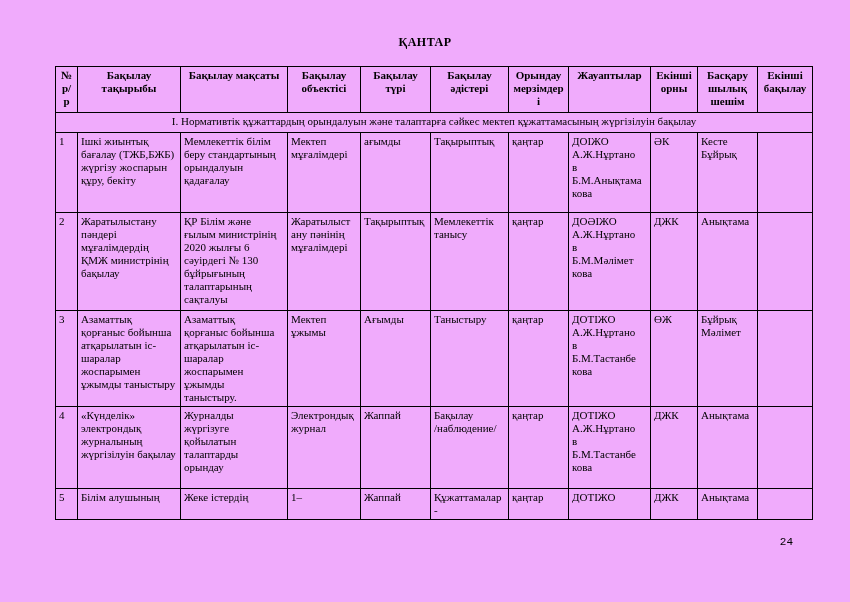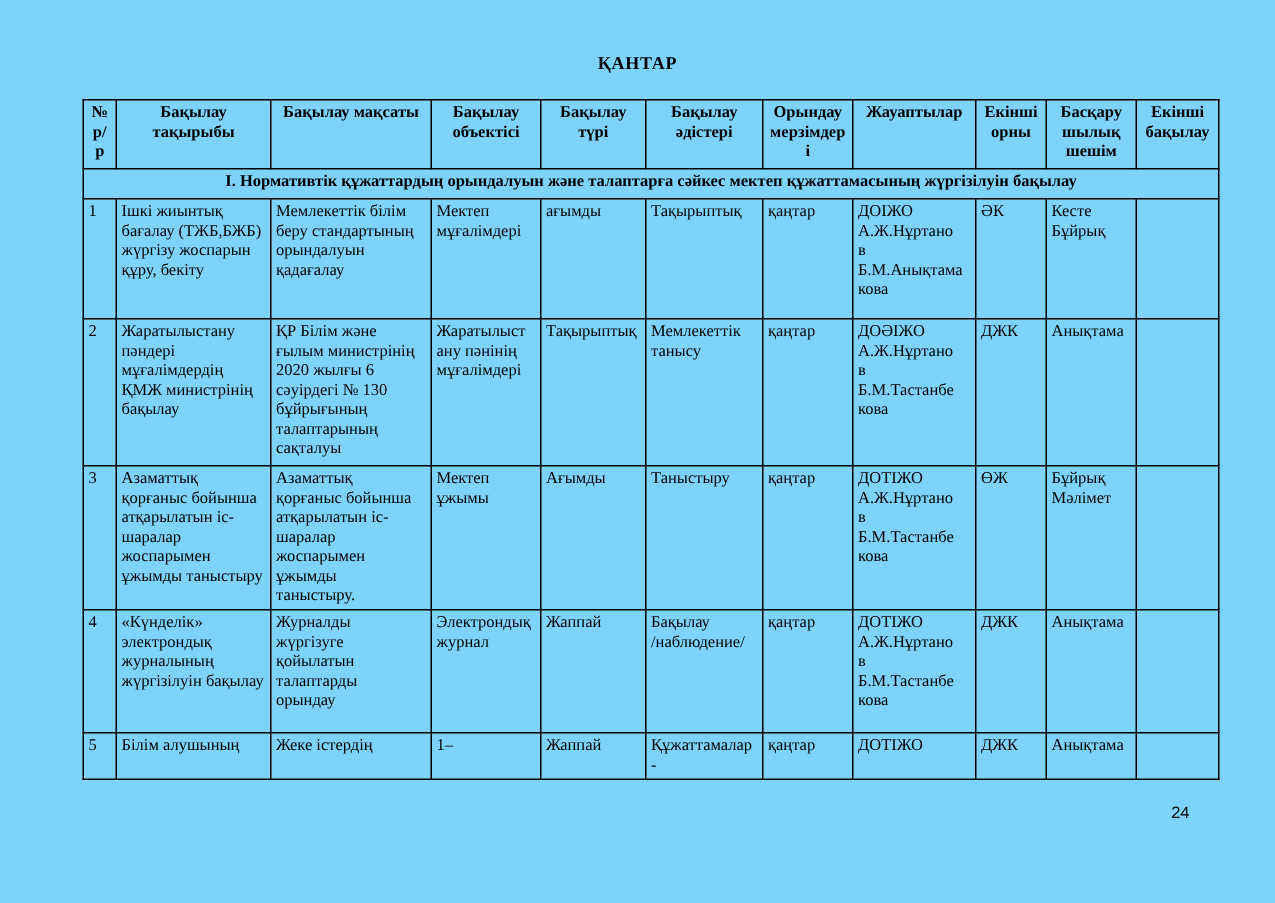--- a/index.html
+++ b/index.html
@@ -1,20 +1,20 @@
 <!DOCTYPE html>
 <html><head>
 <meta charset="utf-8">
 <style>
   html, body { margin: 0; padding: 0; background: #fff; }
   .page {
     position: relative;
     width: 850px;
     height: 602px;
-    background: #7dd3fc;
+    background: #f0abfc;
     font-family: "Liberation Serif", serif;
     color: #000;
     overflow: hidden;
   }
   .doc-title {
     position: absolute;
     top: 35px;
     left: 0;
     width: 850px;
     text-align: center;
@@ -38,30 +38,30 @@
     vertical-align: top;
     white-space: pre-line;
     overflow: hidden;
     word-wrap: break-word;
   }
   table.plan th {
     font-weight: bold;
     text-align: center;
   }
   td.section-row {
-    font-weight: bold;
+    font-weight: normal;
     text-align: center;
     white-space: normal;
   }
   .page-number {
     position: absolute;
     top: 536px;
     right: 57px;
     font-size: 11px;
-    font-family: Liberation Sans, sans-serif;
+    font-family: Liberation Mono, monospace;
   }
 </style>
 </head>
 <body>
 
 <div class="page">
   <div class="doc-title">ҚАНТАР</div>
 
   <table class="plan">
     <colgroup>
@@ -148,21 +148,21 @@
           <td>Жаратылыст
 ану пәнінің
 мұғалімдері</td>
           <td>Тақырыптық</td>
           <td>Мемлекеттік
 танысу</td>
           <td>қаңтар</td>
           <td>ДОӘІЖО
 А.Ж.Нұртано
 в
-Б.М.Тастанбе
+Б.М.Мәлімет
 кова</td>
           <td>ДЖК</td>
           <td>Анықтама</td>
           <td></td>
         </tr>
         <tr style="height: 95px;">
           <td>3</td>
           <td>Азаматтық
 қорғаныс бойынша
 атқарылатын іс-

